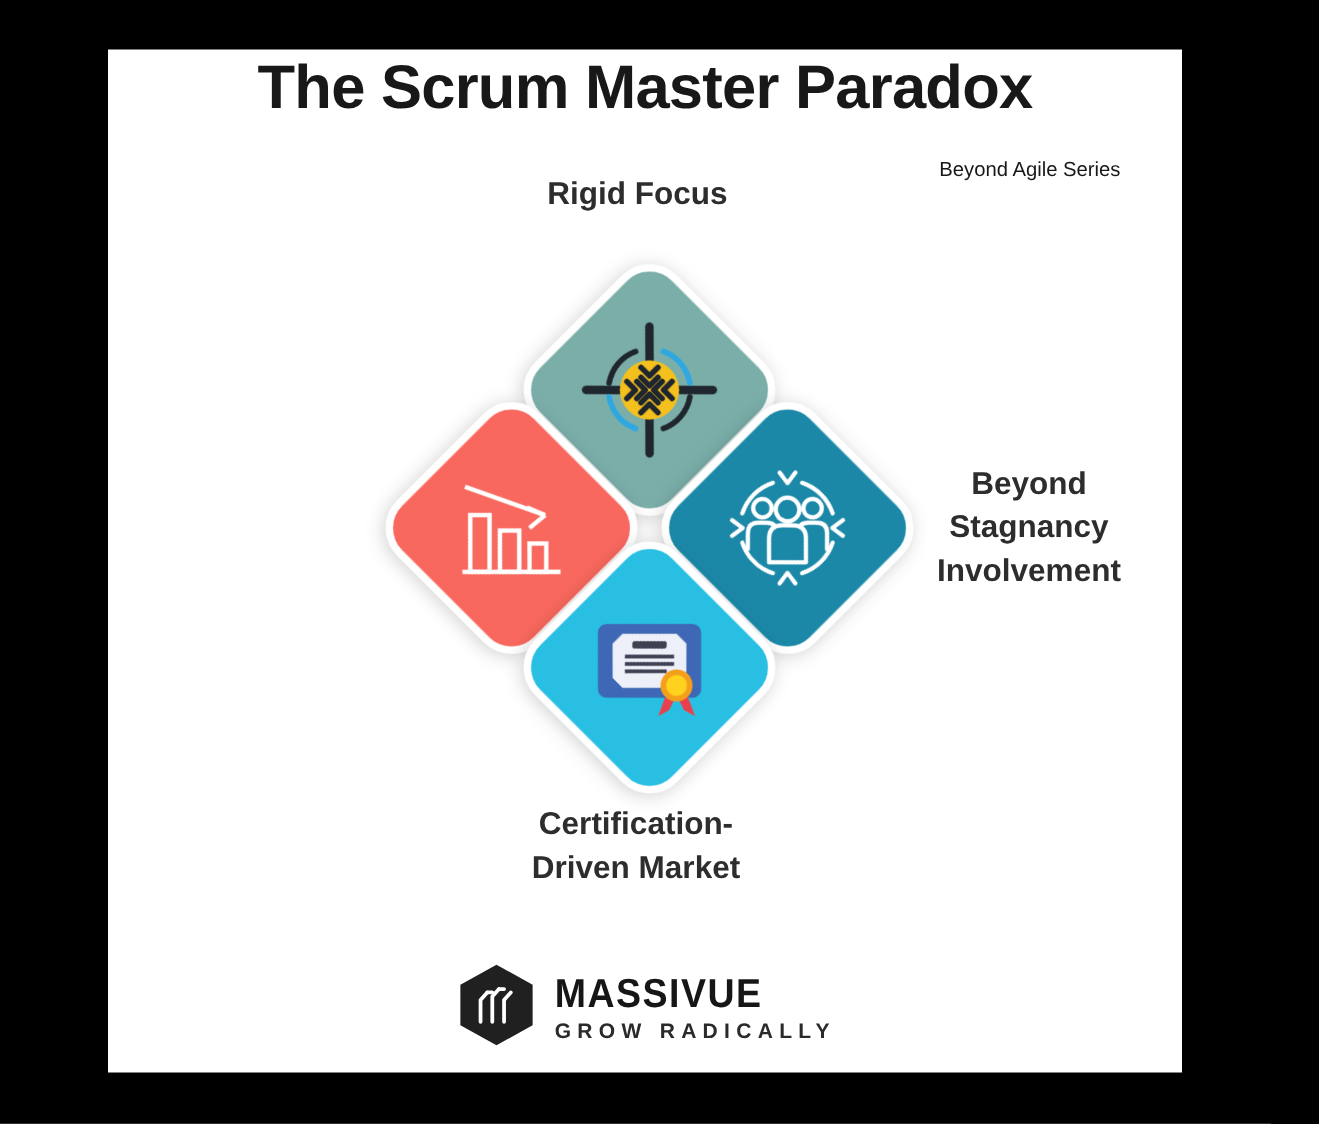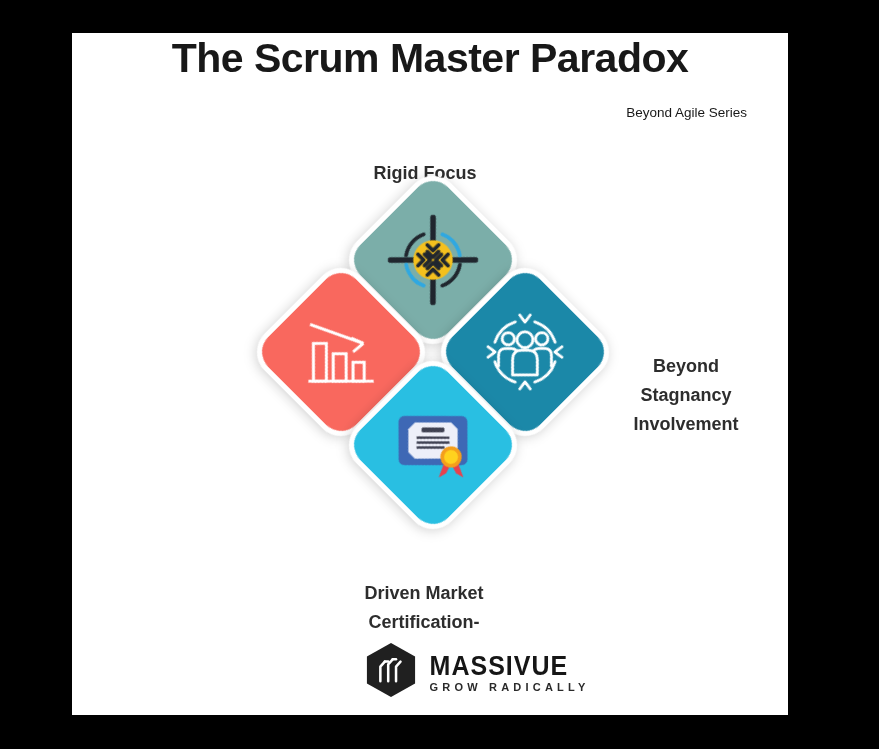--- a/index.html
+++ b/index.html
@@ -20,23 +20,22 @@
     font-size:41px;font-weight:bold;letter-spacing:-0.5px;
     color:var(--title-text,#181818);
   }
   .series{
     position:absolute;top:72px;right:41px;
     font-size:13.5px;font-weight:normal;
     color:var(--title-text,#181818);
   }
   .tile-label{
     position:absolute;text-align:center;
-    font-size:18px;font-weight:bold;line-height:29px;
+    font-size:21px;font-weight:bold;line-height:29px;
     color:var(--label-text,#2d2d2d);
-    margin-top:44px;
   }
   .label-top{top:82px;left:233px;width:240px;}
   .label-left{top:294px;left:3px;width:200px;}
   .label-right{top:275px;left:504px;width:220px;}
   .label-bottom{top:502px;left:232px;width:240px;}
 
   .diamond{
     position:absolute;width:134px;height:134px;
     transform:rotate(45deg);
     border:5px solid #fff;
@@ -48,30 +47,30 @@
   .d-left{left:202px;top:252px;background:var(--tile-left,#F9685E);}
   .d-right{left:386px;top:252px;background:var(--tile-right,#1B88A8);}
   .d-bottom{left:294px;top:345px;background:var(--tile-bottom,#29BFE2);}
   .icon-holder{
     width:100%;height:100%;
     transform:rotate(-45deg);
     display:flex;align-items:center;justify-content:center;
   }
   .footer{
     position:absolute;top:606px;left:0;width:100%;
-    display:flex;align-items:center;justify-content:center;gap:11px;padding-left:46px;
+    display:flex;align-items:center;justify-content:center;gap:11px;
   }
   .brand-text{display:flex;flex-direction:column;}
   .brand-name{
     font-size:25px;font-weight:bold;letter-spacing:1px;
     color:#161616;line-height:26px;
     transform:scaleY(1.08);transform-origin:left center;
   }
   .brand-tagline{
-    font-size:11px;font-weight:bold;letter-spacing:4.2px;
+    font-size:14px;font-weight:bold;letter-spacing:4.2px;
     color:#2a2a2a;margin-top:3px;
   }
 </style>
 </head>
 <body>
 
 <div class="canvas">
   <div class="card">
 
     <div class="title">The Scrum Master Paradox</div>
@@ -82,22 +81,22 @@
     </div>
 
 
     <div class="tile-label label-right">
       <div>Beyond</div>
       <div>Stagnancy</div>
       <div>Involvement</div>
     </div>
 
     <div class="tile-label label-bottom">
+      <div>Certification-</div>
       <div>Driven Market</div>
-      <div>Certification-</div>
     </div>
 
     <div class="diamond d-top">
       <div class="icon-holder">
         <svg width="94" height="94" viewBox="0 0 100 100" fill="none">
           <path d="M50 5 V31 M50 69 V95 M5 50 H31 M69 50 H95" stroke="var(--icon-dark)" stroke-width="6" stroke-linecap="round"></path>
           <path d="M21.4 45 A29 29 0 0 1 40.1 22.7" stroke="var(--icon-dark)" stroke-width="4" stroke-linecap="round"></path>
           <path d="M78.6 55 A29 29 0 0 1 59.9 77.3" stroke="var(--icon-dark)" stroke-width="4" stroke-linecap="round"></path>
           <path d="M59.9 22.7 A29 29 0 0 1 78.6 45" stroke="var(--icon-blue-arc)" stroke-width="4" stroke-linecap="round"></path>
           <path d="M40.1 77.3 A29 29 0 0 1 21.4 55" stroke="var(--icon-blue-arc)" stroke-width="4" stroke-linecap="round"></path>

